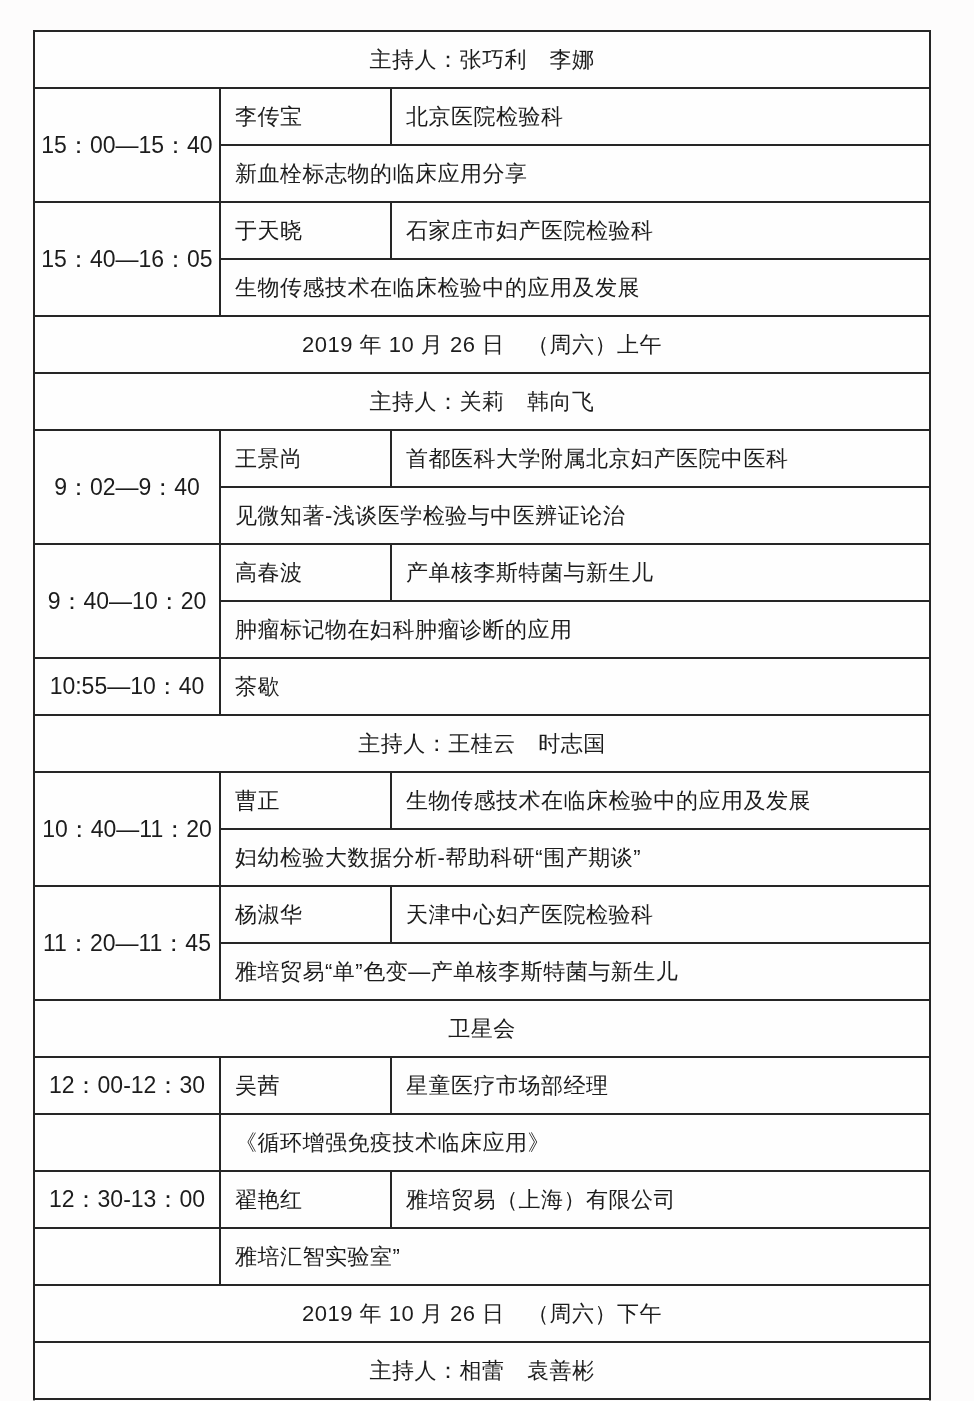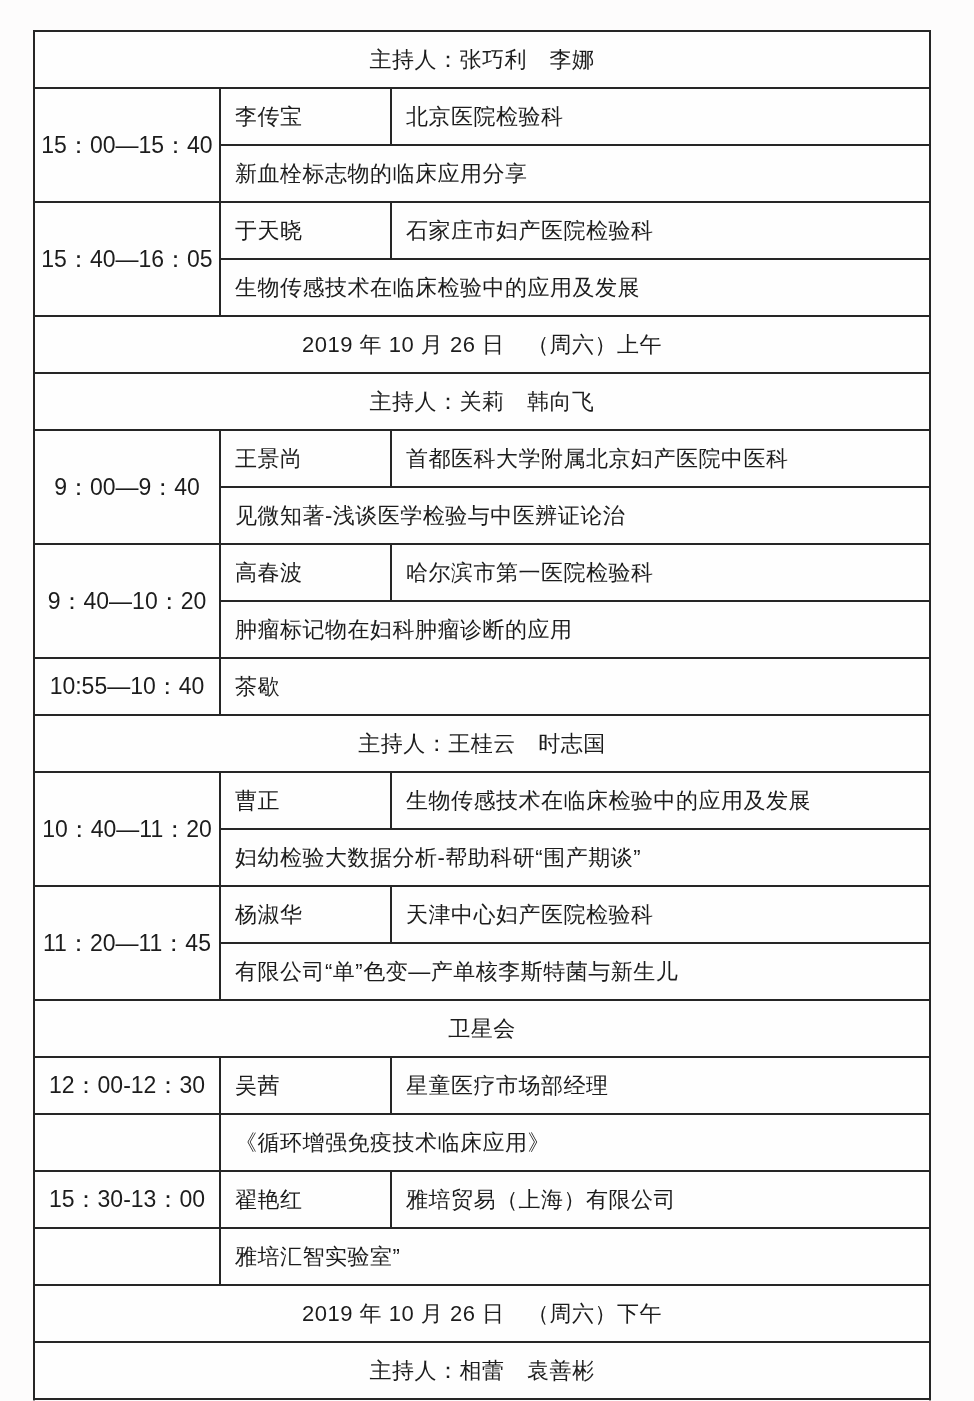--- a/index.html
+++ b/index.html
@@ -84,31 +84,31 @@
         <tr>
           <td colspan="2">生物传感技术在临床检验中的应用及发展</td>
         </tr>
         <tr>
           <td colspan="3" class="center">2019 年 10 月 26 日　（周六）上午</td>
         </tr>
         <tr>
           <td colspan="3" class="center">主持人：关莉　韩向飞</td>
         </tr>
         <tr>
-          <td rowspan="2" class="center time">9：00—9：40</td>
+          <td rowspan="2" class="center time">9：02—9：40</td>
           <td>王景尚</td>
           <td>首都医科大学附属北京妇产医院中医科</td>
         </tr>
         <tr>
           <td colspan="2">见微知著-浅谈医学检验与中医辨证论治</td>
         </tr>
         <tr>
           <td rowspan="2" class="center time">9：40—10：20</td>
           <td>高春波</td>
-          <td>哈尔滨市第一医院检验科</td>
+          <td>产单核李斯特菌与新生儿</td>
         </tr>
         <tr>
           <td colspan="2">肿瘤标记物在妇科肿瘤诊断的应用</td>
         </tr>
         <tr>
           <td class="center time">10:55—10：40</td>
           <td colspan="2">茶歇</td>
         </tr>
         <tr>
           <td colspan="3" class="center">主持人：王桂云　时志国</td>
@@ -120,36 +120,36 @@
         </tr>
         <tr>
           <td colspan="2">妇幼检验大数据分析-帮助科研“围产期谈”</td>
         </tr>
         <tr>
           <td rowspan="2" class="center time">11：20—11：45</td>
           <td>杨淑华</td>
           <td>天津中心妇产医院检验科</td>
         </tr>
         <tr>
-          <td colspan="2">有限公司“单”色变—产单核李斯特菌与新生儿</td>
+          <td colspan="2">雅培贸易“单”色变—产单核李斯特菌与新生儿</td>
         </tr>
         <tr>
           <td colspan="3" class="center">卫星会</td>
         </tr>
         <tr>
           <td class="center time">12：00-12：30</td>
           <td>吴茜</td>
           <td>星童医疗市场部经理</td>
         </tr>
         <tr>
           <td class="center"></td>
           <td colspan="2">《循环增强免疫技术临床应用》</td>
         </tr>
         <tr>
-          <td class="center time">15：30-13：00</td>
+          <td class="center time">12：30-13：00</td>
           <td>翟艳红</td>
           <td>雅培贸易（上海）有限公司</td>
         </tr>
         <tr>
           <td class="center"></td>
           <td colspan="2">雅培汇智实验室”</td>
         </tr>
         <tr>
           <td colspan="3" class="center">2019 年 10 月 26 日　（周六）下午</td>
         </tr>

